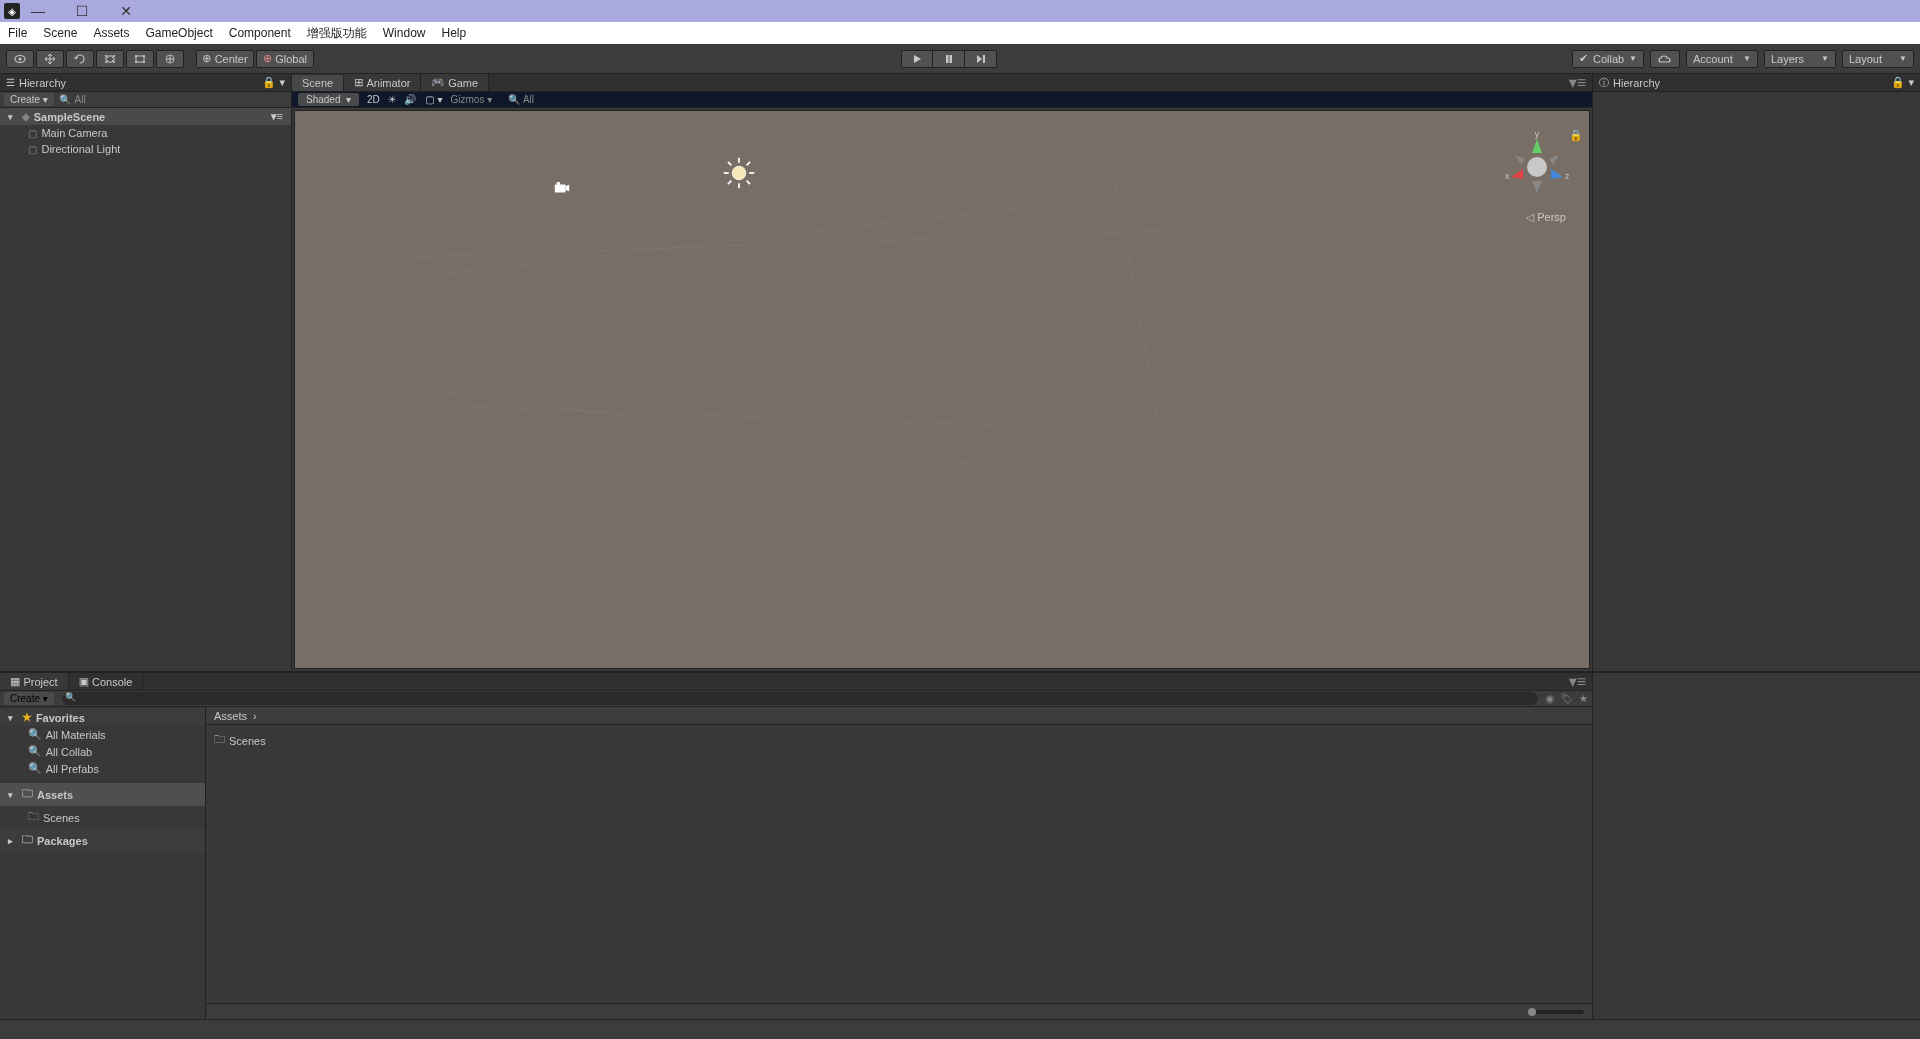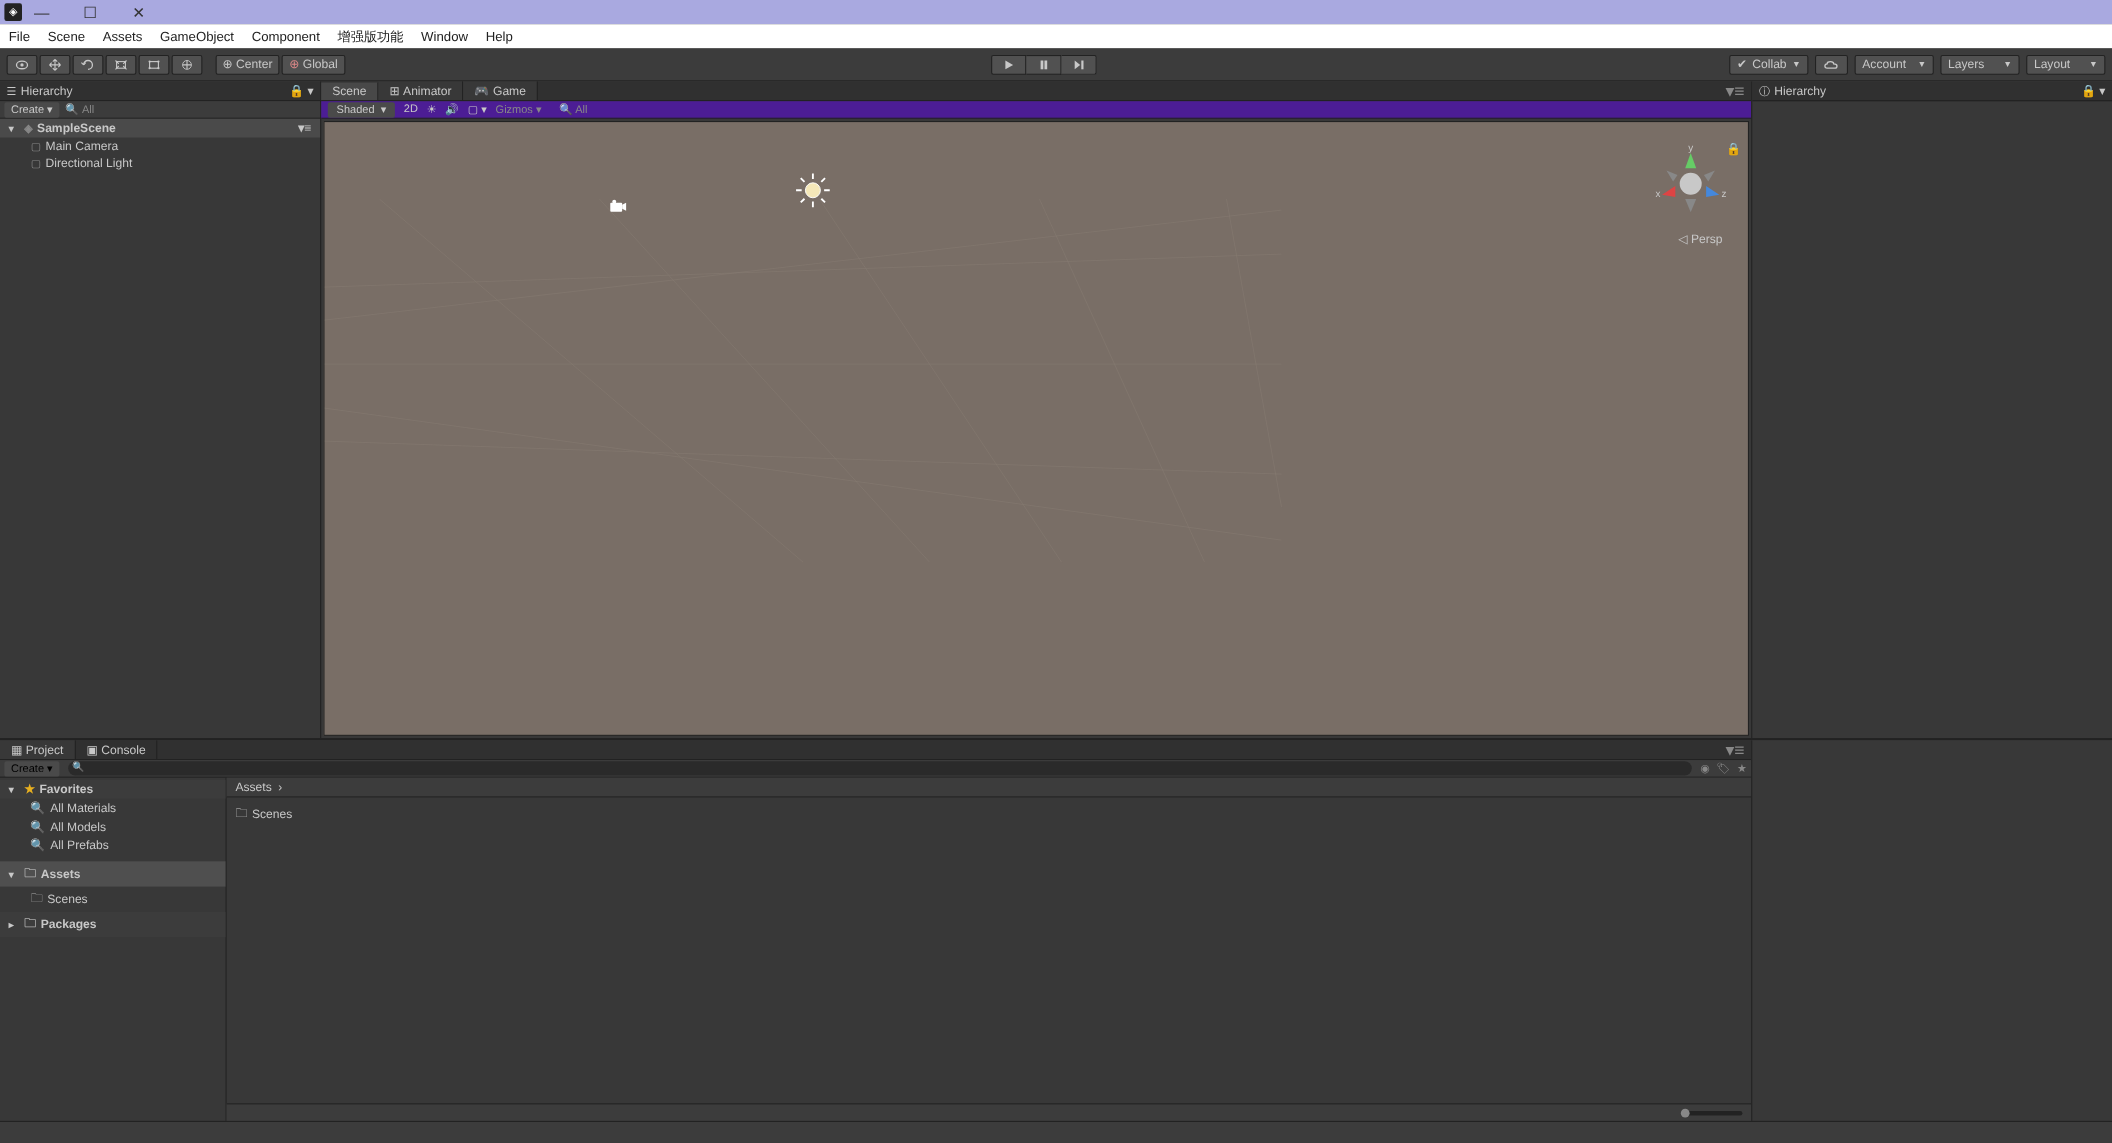--- a/index.html
+++ b/index.html
@@ -47,21 +47,21 @@
 .hier-item.scene { background: #4a4a4a; font-weight: bold; }
 .hier-item .arrow { font-size: 9px; width: 10px; }
 .hier-item .icon { font-size: 10px; color: #888; }
 .hier-children .hier-item { padding-left: 28px; }
 
 
 .center-area { flex: 1; display: flex; flex-direction: column; }
 .scene-tabs { height: 18px; background: #303030; display: flex; align-items: center; border-bottom: 1px solid #222; }
 .scene-tab { padding: 2px 10px; background: #383838; color: #c8c8c8; font-size: 11px; display: flex; align-items: center; gap: 3px; border-right: 1px solid #222; cursor: pointer; }
 .scene-tab.active { background: #484848; }
-.scene-toolbar { height: 16px; background: #4c1d95; border-bottom: 1px solid #222; display: flex; align-items: center; padding: 0 6px; font-size: 10px; color: #c8c8c8; gap: 8px; justify-content: flex-end; }
+.scene-toolbar { height: 16px; background: #0f172a; border-bottom: 1px solid #222; display: flex; align-items: center; padding: 0 6px; font-size: 10px; color: #c8c8c8; gap: 8px; justify-content: flex-end; }
 .scene-toolbar .shaded { background: #4a4a4a; padding: 1px 8px; border-radius: 2px; }
 .scene-toolbar .right-search { margin-left: auto; color: #888; }
 .scene-view { flex: 1; background: #796e66; position: relative; border: 1px solid #222; margin: 2px; }
 .sun-icon { position: absolute; top: 45px; left: 427px; width: 34px; height: 34px; }
 .camera-icon { position: absolute; top: 70px; left: 258px; width: 18px; height: 14px; }
 .gizmo { position: absolute; top: 18px; right: 12px; width: 80px; height: 70px; }
 .persp-label { position: absolute; top: 100px; right: 23px; color: #c8c8c8; font-size: 11px; }
 .lock-icon { position: absolute; top: 18px; right: 6px; color: #888; font-size: 11px; }
 
 
@@ -363,21 +363,21 @@
           <span class="arrow">▾</span>
           <span class="star-icon">★</span>
           <span>Favorites</span>
         </div>
         <div class="tree-item child">
             <span class="search-ic">🔍</span>
             <span>All Materials</span>
           </div>
         <div class="tree-item child">
             <span class="search-ic">🔍</span>
-            <span>All Models</span>
+            <span>All Collab</span>
           </div>
         <div class="tree-item child">
             <span class="search-ic">🔍</span>
             <span>All Prefabs</span>
           </div>
         <div style="height:6px"></div>
         <div class="tree-item header selected">
           <span class="arrow">▾</span>
           <span class="folder-icon">🗀</span>
           <span>Assets</span>

